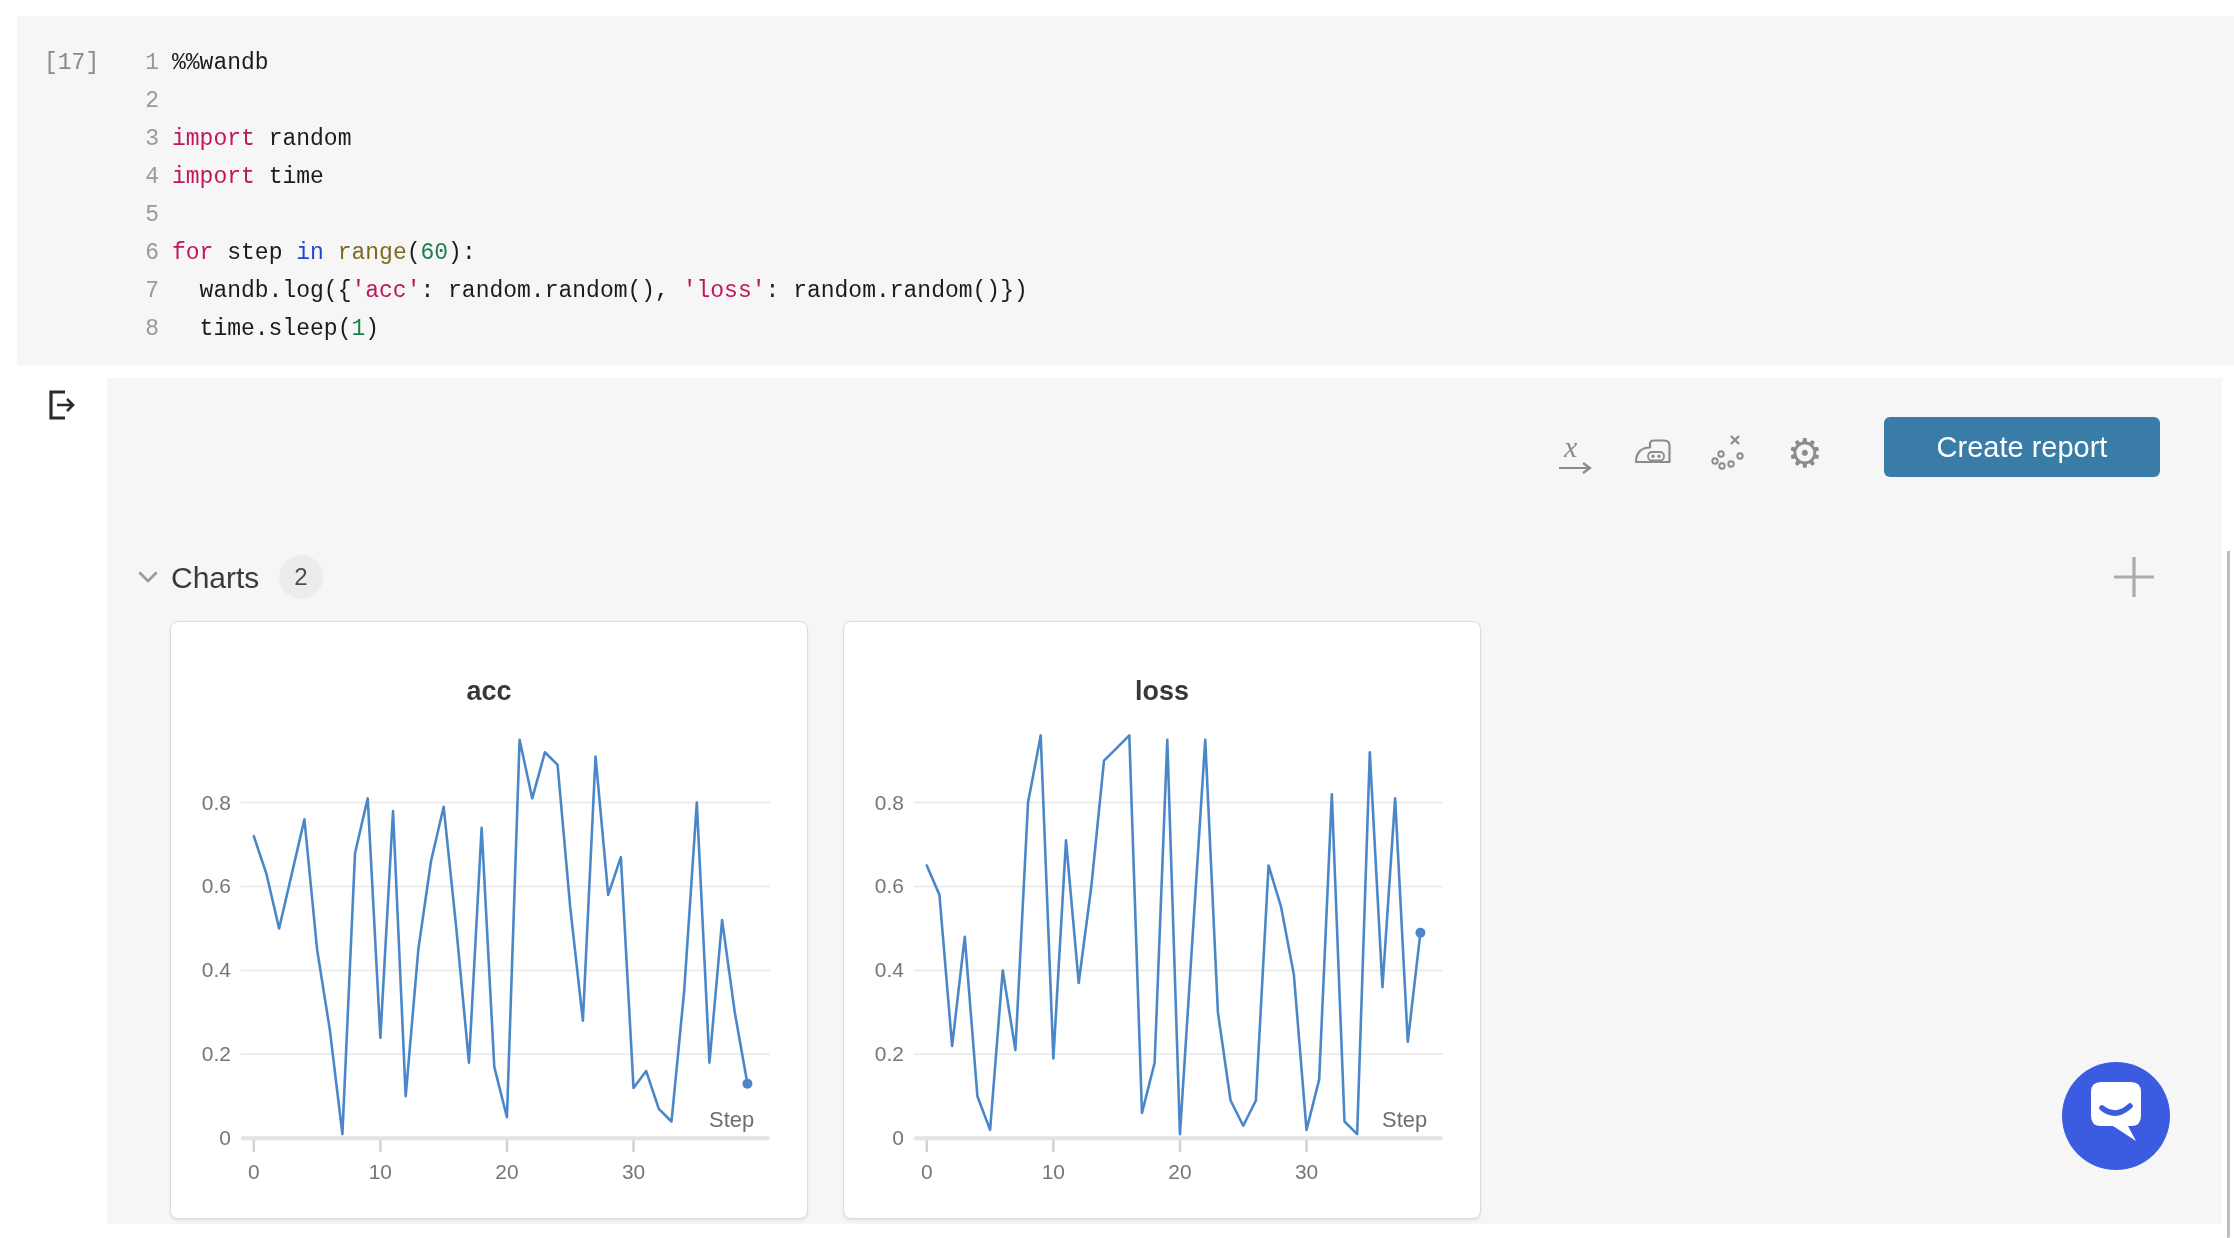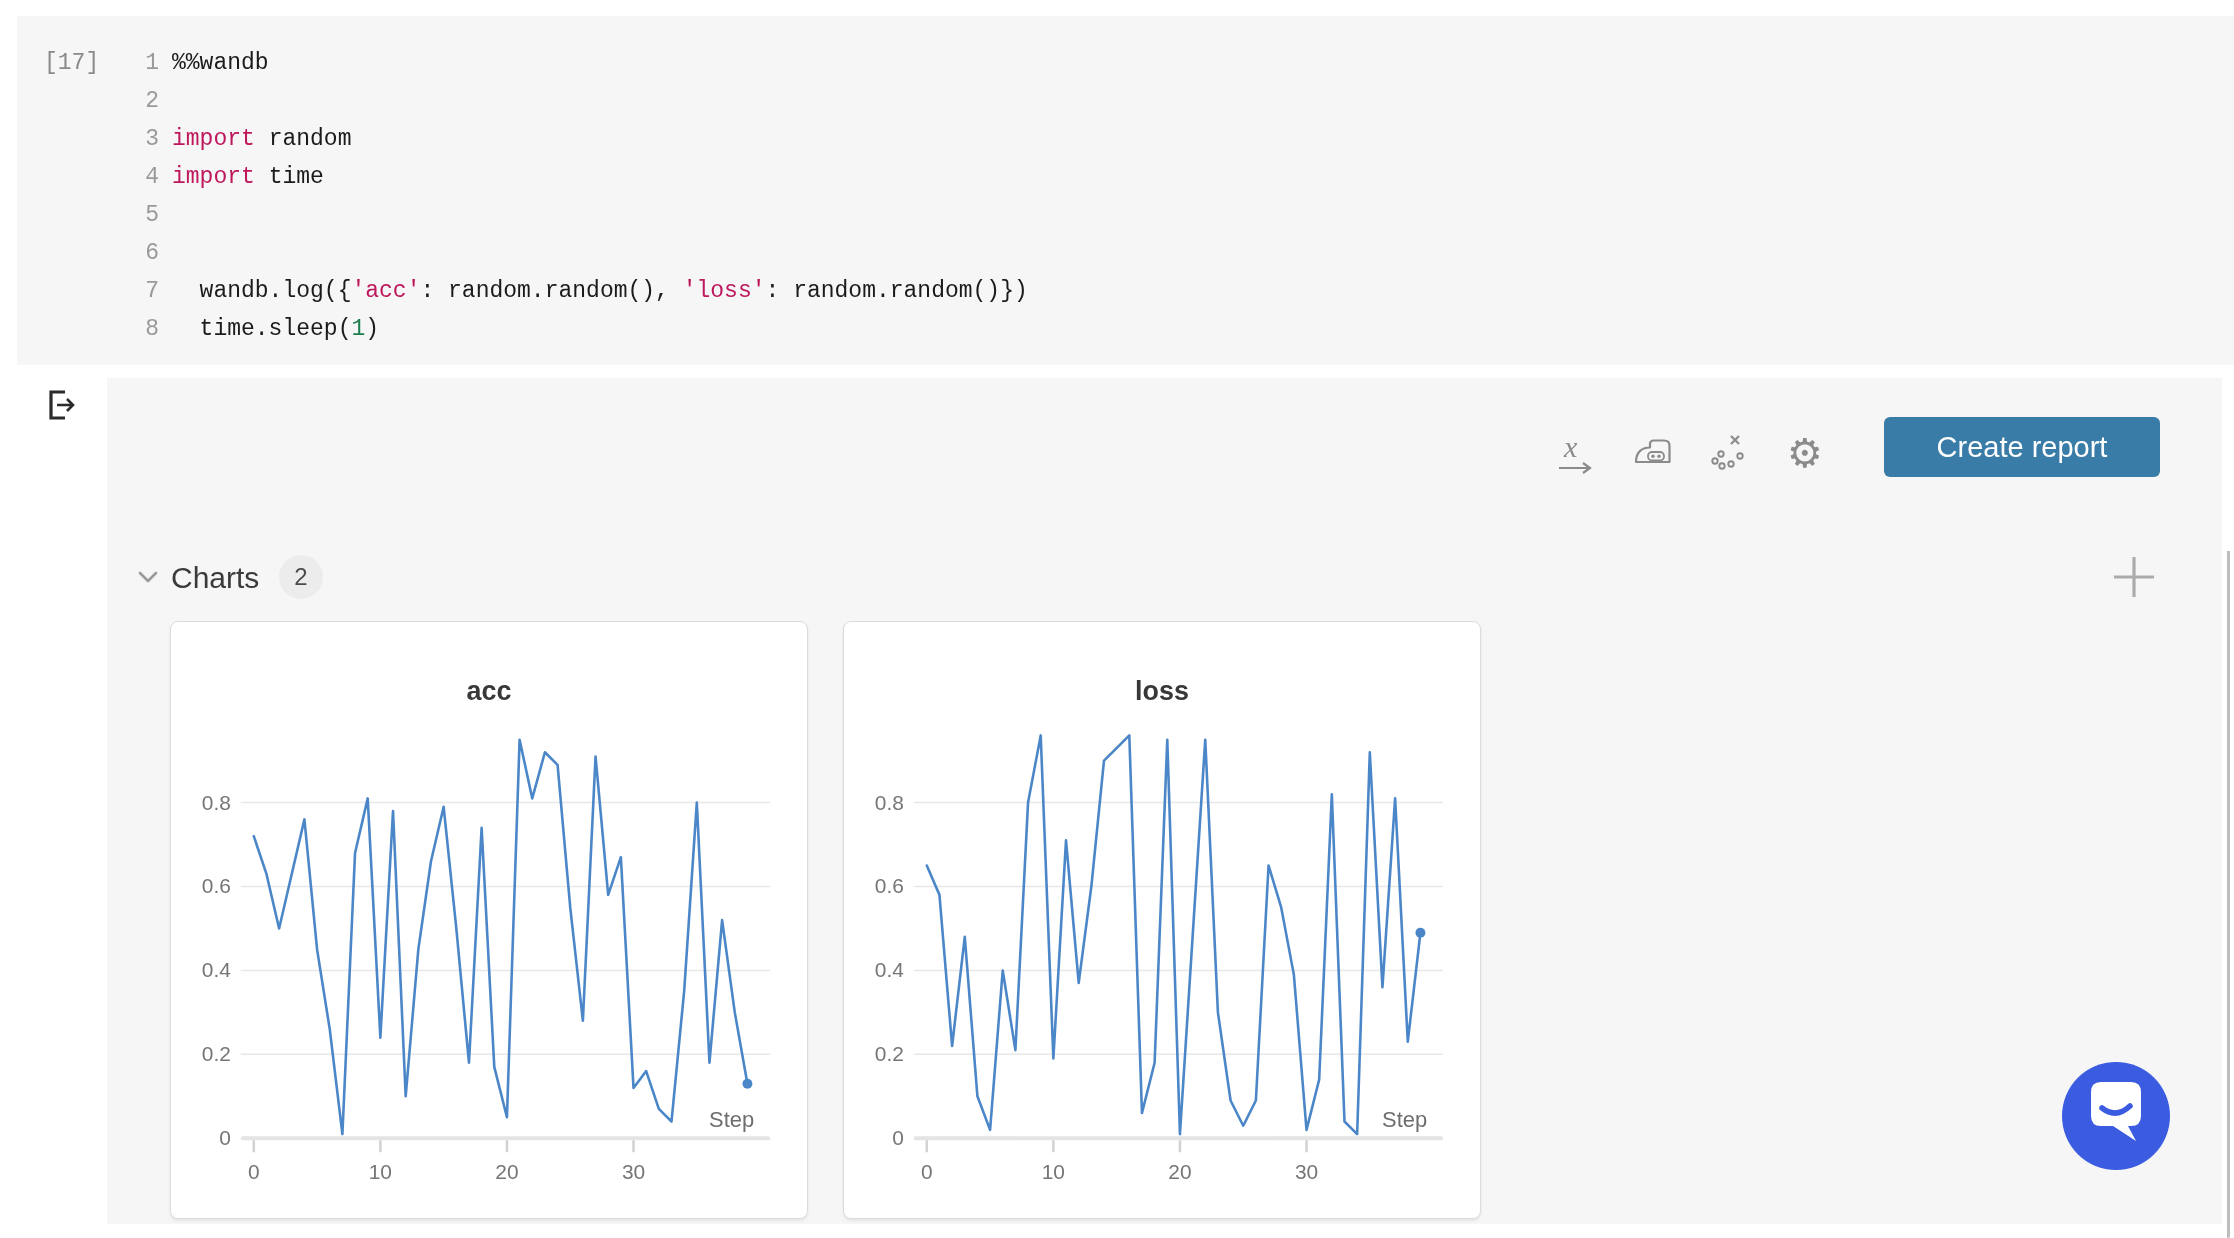--- a/index.html
+++ b/index.html
@@ -146,20 +146,21 @@
         <div class="code-line">
           <span class="ln">4</span>
           <span class="code-text"><span class="tok-kw">import</span><span class="tok-plain"> time</span></span>
         </div>
         <div class="code-line">
           <span class="ln">5</span>
           <span class="code-text"></span>
         </div>
         <div class="code-line">
           <span class="ln">6</span>
+          <span class="code-text"><span class="tok-kw">for</span><span class="tok-plain"> step </span><span class="tok-kw2">in</span><span class="tok-plain"> </span><span class="tok-builtin">range</span><span class="tok-plain">(</span><span class="tok-num">60</span><span class="tok-plain">):</span></span>
         </div>
         <div class="code-line">
           <span class="ln">7</span>
           <span class="code-text"><span class="tok-plain">  wandb.log({</span><span class="tok-str">'acc'</span><span class="tok-plain">: random.random(), </span><span class="tok-str">'loss'</span><span class="tok-plain">: random.random()})</span></span>
         </div>
         <div class="code-line">
           <span class="ln">8</span>
           <span class="code-text"><span class="tok-plain">  time.sleep(</span><span class="tok-num">1</span><span class="tok-plain">)</span></span>
         </div>
       </div>

